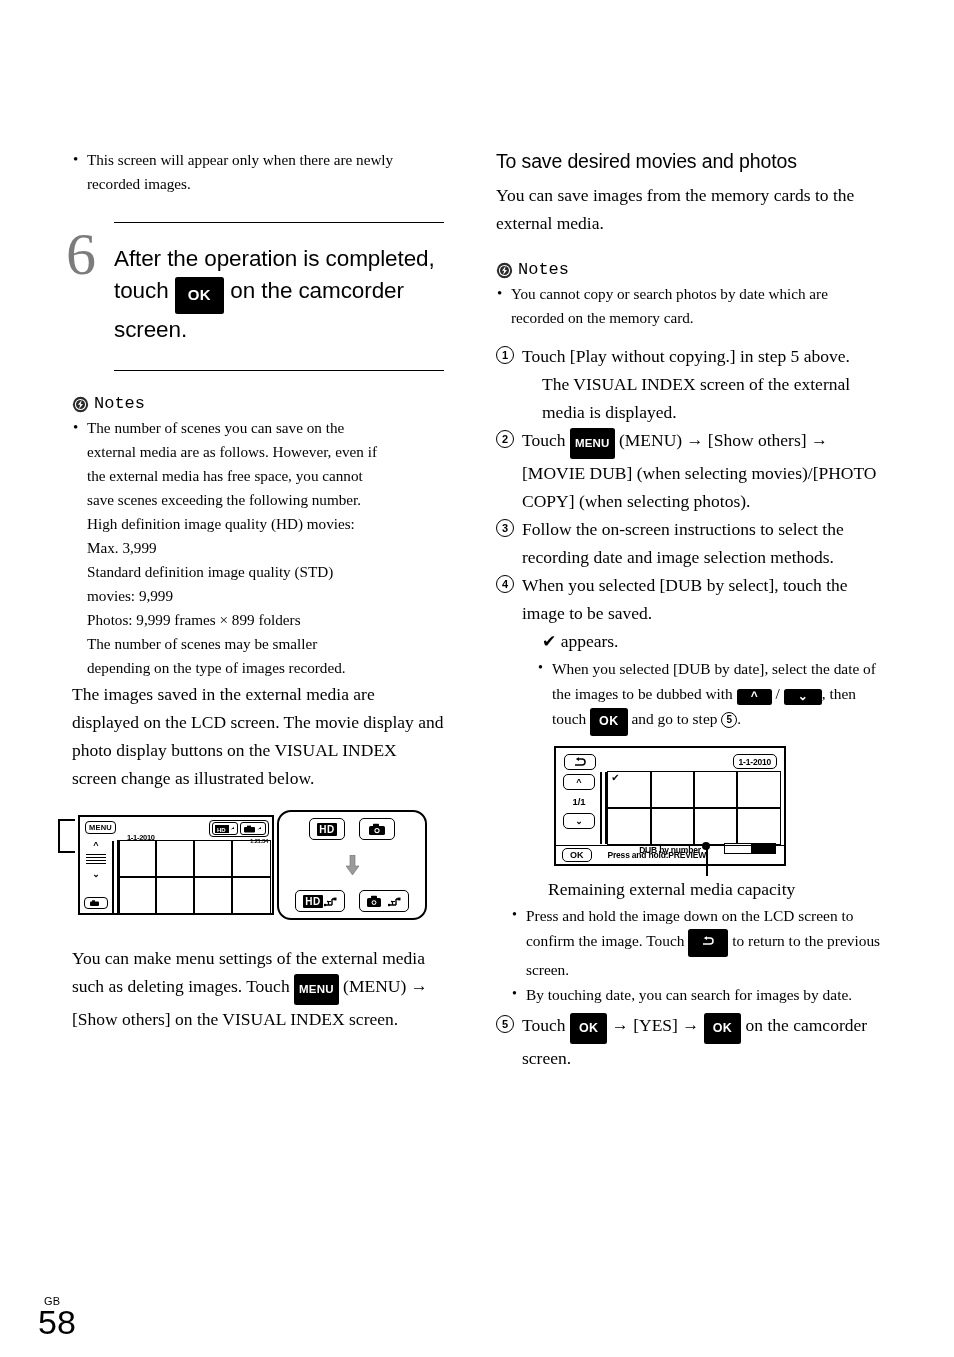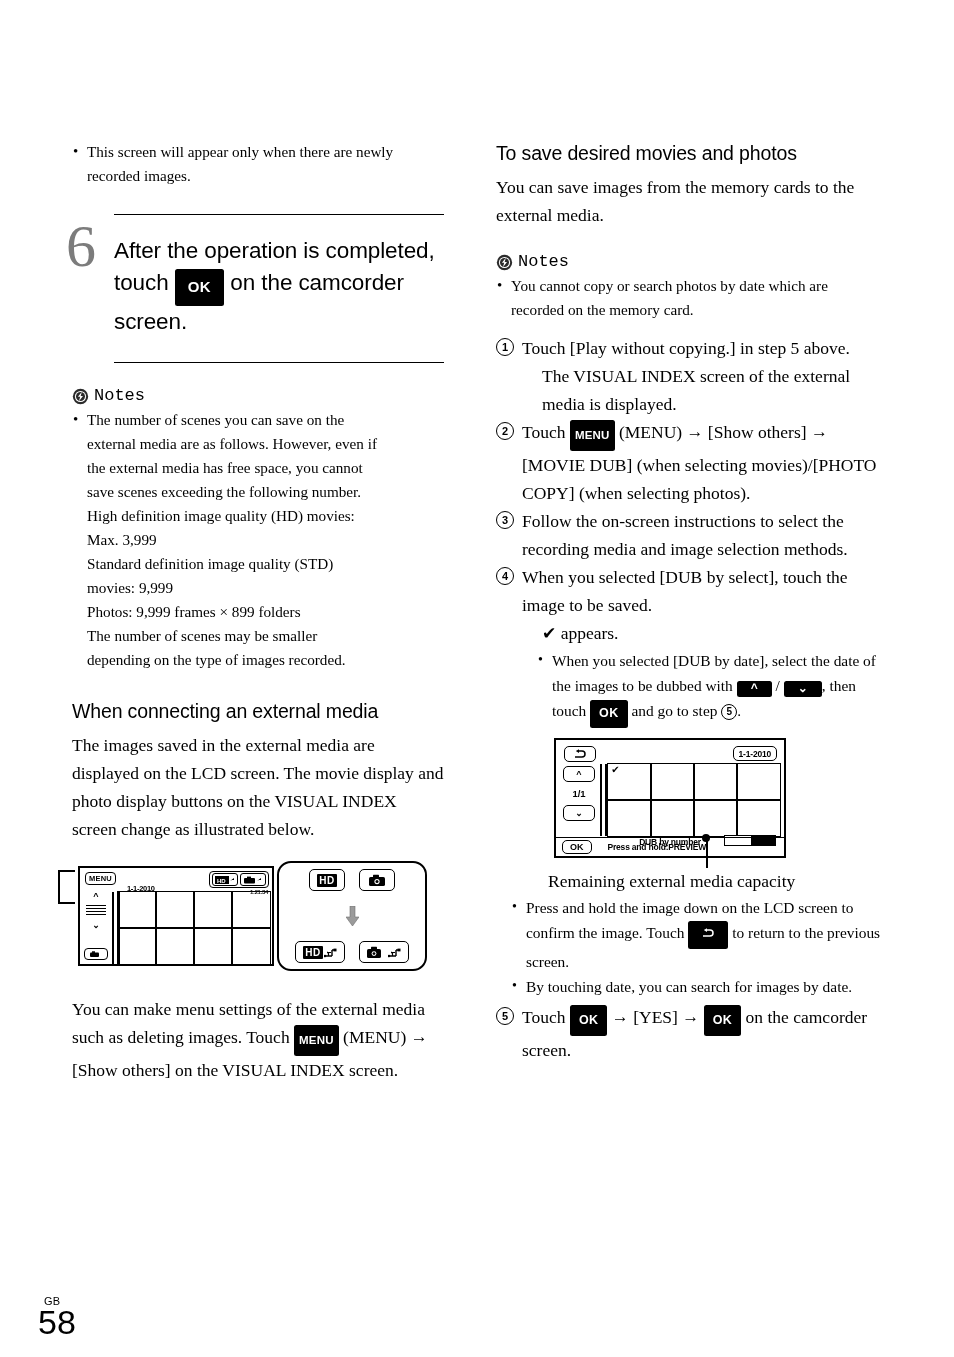--- a/index.html
+++ b/index.html
@@ -13,21 +13,21 @@
     position: relative;
     font-family: "Liberation Serif", serif;
     color: #000000;
     overflow: hidden;
   }
 
   .page { position: absolute; inset: 0; }
 
   .col {
     position: absolute;
-    top: 140px;
+    top: 148px;
   }
   .col-left  { left: 72px;  width: 372px; }
   .col-right { left: 496px; width: 388px; }
 
   .body-text {
     font-size: 17.5px;
     line-height: 28px;
     margin: 0 0 0 0;
   }
   .small-note {
@@ -480,21 +480,20 @@
         <span>High definition image quality (HD) movies:</span><br>
         <span>Max. 3,999</span><br>
         <span>Standard definition image quality (STD)</span><br>
         <span>movies: 9,999</span><br>
         <span>Photos: 9,999 frames × 899 folders</span><br>
         <span>The number of scenes may be smaller</span><br>
         <span>depending on the type of images recorded.</span>
       </li>
     </ul>
 
-    <div class="sub-head">When connecting an external media</div>
     <div class="body-text">The images saved in the external media are displayed on the LCD screen. The movie display and photo display buttons on the VISUAL INDEX screen change as illustrated below.</div>
 
     <div class="fig-left">
 
       <div class="lcd-a">
         <div class="menu-btn">MENU</div>
         <div class="topbtns">
           <div class="tiny-btn">
             <svg width="20" height="8" viewBox="0 0 20 8">
                 <rect x="0" y="0" width="14" height="8" fill="#000"></rect>
@@ -641,21 +640,21 @@
         <span class="chip chip-menu">MENU</span>
         <span>(MENU)</span>
         <span class="arrow-r">→</span>
         <span>[Show others]</span>
         <span class="arrow-r">→</span>
         <span>[MOVIE DUB] (when selecting movies)/[PHOTO COPY] (when selecting photos).</span>
       </li>
 
       <li>
         <span class="marker cnum">3</span>
-        <span>Follow the on-screen instructions to select the recording media and image selection methods.</span>
+        <span>Follow the on-screen instructions to select the recording date and image selection methods.</span>
       </li>
 
       <li>
         <span class="marker cnum">4</span>
         <span>When you selected [DUB by select], touch the image to be saved.</span>
         <span class="indent-1">
           <span style="font-size:17px">✔</span>
           <span>appears.</span>
         </span>
         <ul class="subbullets" style="margin-left:14px">

